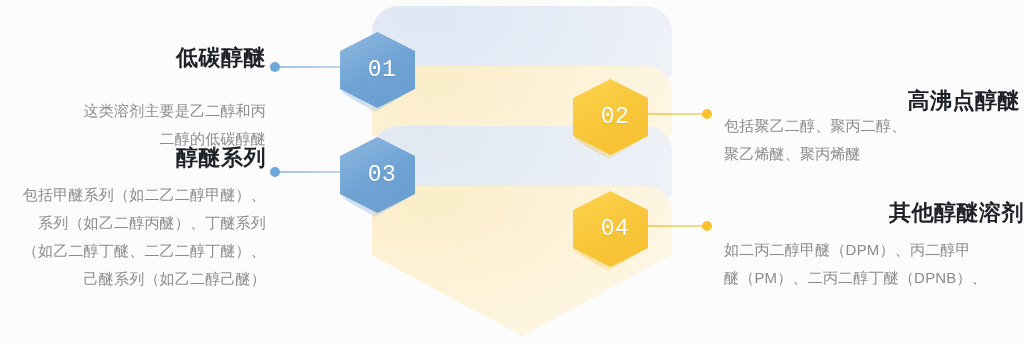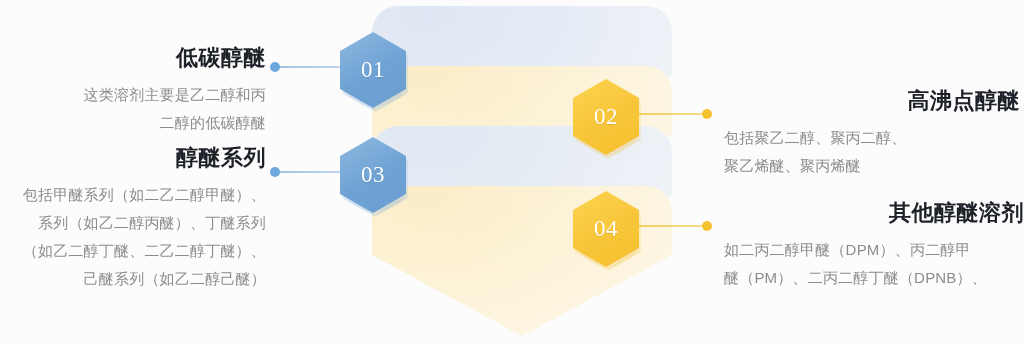--- a/index.html
+++ b/index.html
@@ -98,24 +98,25 @@
   
   .hex {
     position: absolute;
     width: 66px;
     height: 76px;
     clip-path: polygon(50% 0%, 100% 25%, 100% 75%, 50% 100%, 0% 75%, 0% 25%);
     display: flex;
     align-items: center;
     justify-content: center;
     color: #ffffff;
-    font-family: Liberation Serif, serif;
+    font-family: Liberation Mono, monospace;
     font-size: 23px;
     letter-spacing: .5px;
     text-shadow: 0 1px 1px rgba(0,0,0,.10);
+    padding-left: 9px;
   }
   .hex.blue {
     background: linear-gradient(150deg, #8fb9e0 0%, #6fa3d4 52%, #6a9ed2 100%);
   }
   .hex.yellow {
     background: linear-gradient(150deg, #fbd44f 0%, #f8c63a 52%, #f6c02f 100%);
   }
   .hex-shadow {
     position: absolute;
     width: 66px;
@@ -149,27 +150,27 @@
     color: #8c8c8c;
     line-height: 28px;
     letter-spacing: .2px;
   }
   .block.right .heading { text-align: right; }
   .block.right .body    { text-align: left; }
   .block.left  .heading { text-align: right; }
   .block.left  .body    { text-align: right; }
 
   .blk-01 { left: 10px;  top: 47px;  width: 256px; }
-  .blk-01 .body { margin-top: 12px; }
+  .blk-01 .body { margin-top: 28px; }
 
   .blk-03 { left: 0px;   top: 147px; width: 266px; }
   .blk-03 .body { margin-top: 12px; }
 
   .blk-02 { left: 724px; top: 90px;  width: 296px; }
-  .blk-02 .body { margin-top: 12px; }
+  .blk-02 .body { }
 
   .blk-04 { left: 724px; top: 202px; width: 300px; }
   .blk-04 .body { margin-top: 12px; }
 
   .body p { margin: 0; }
 </style>
 </head>
 <body>
 
 <div id="stage">

